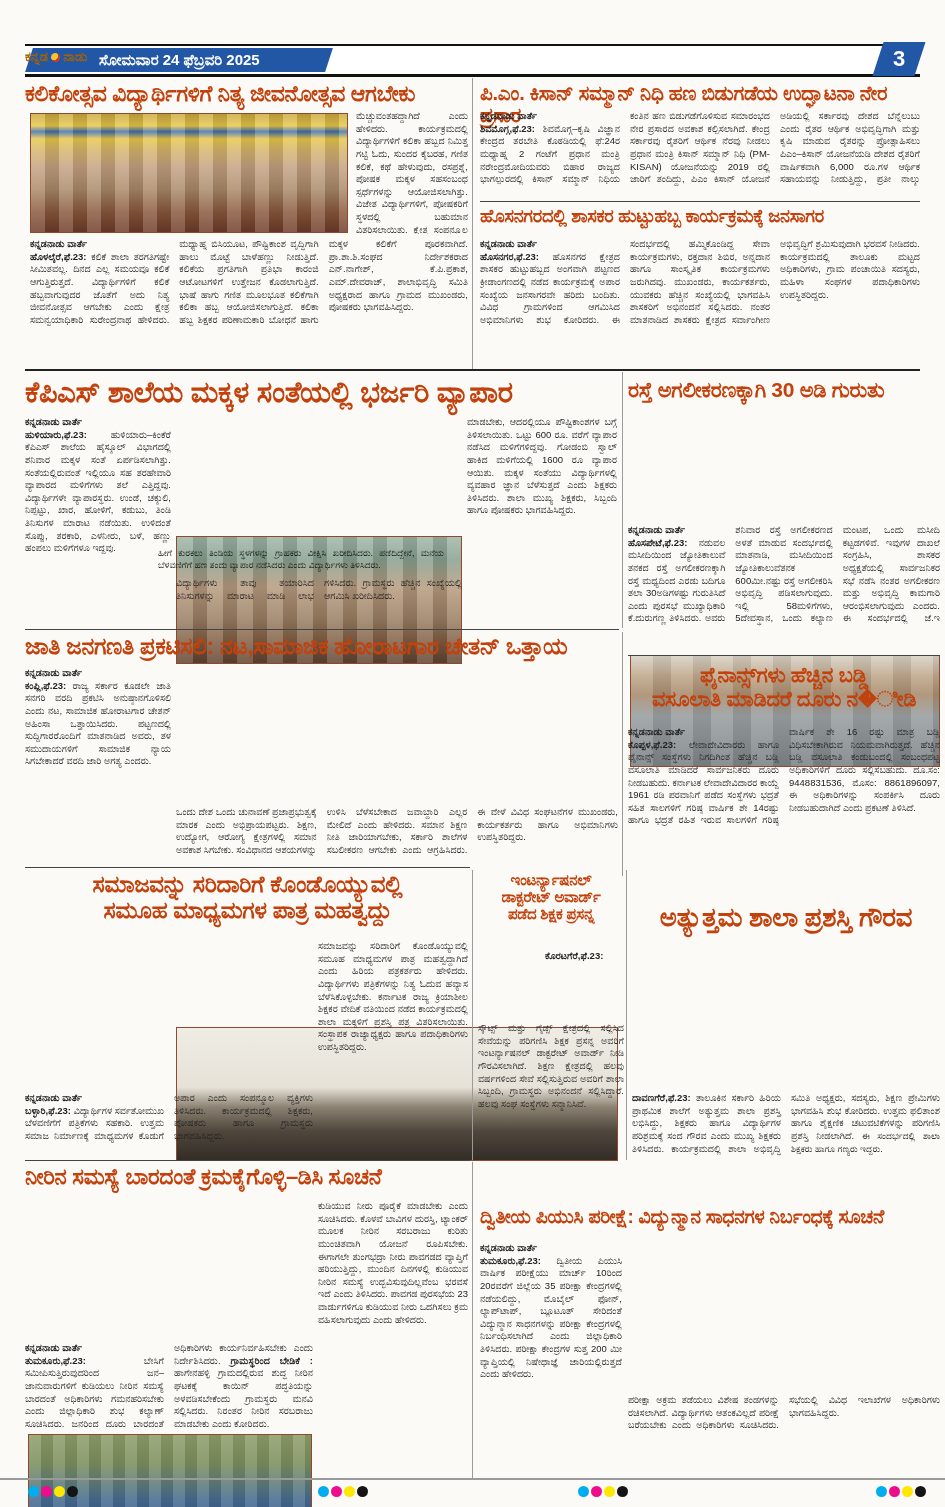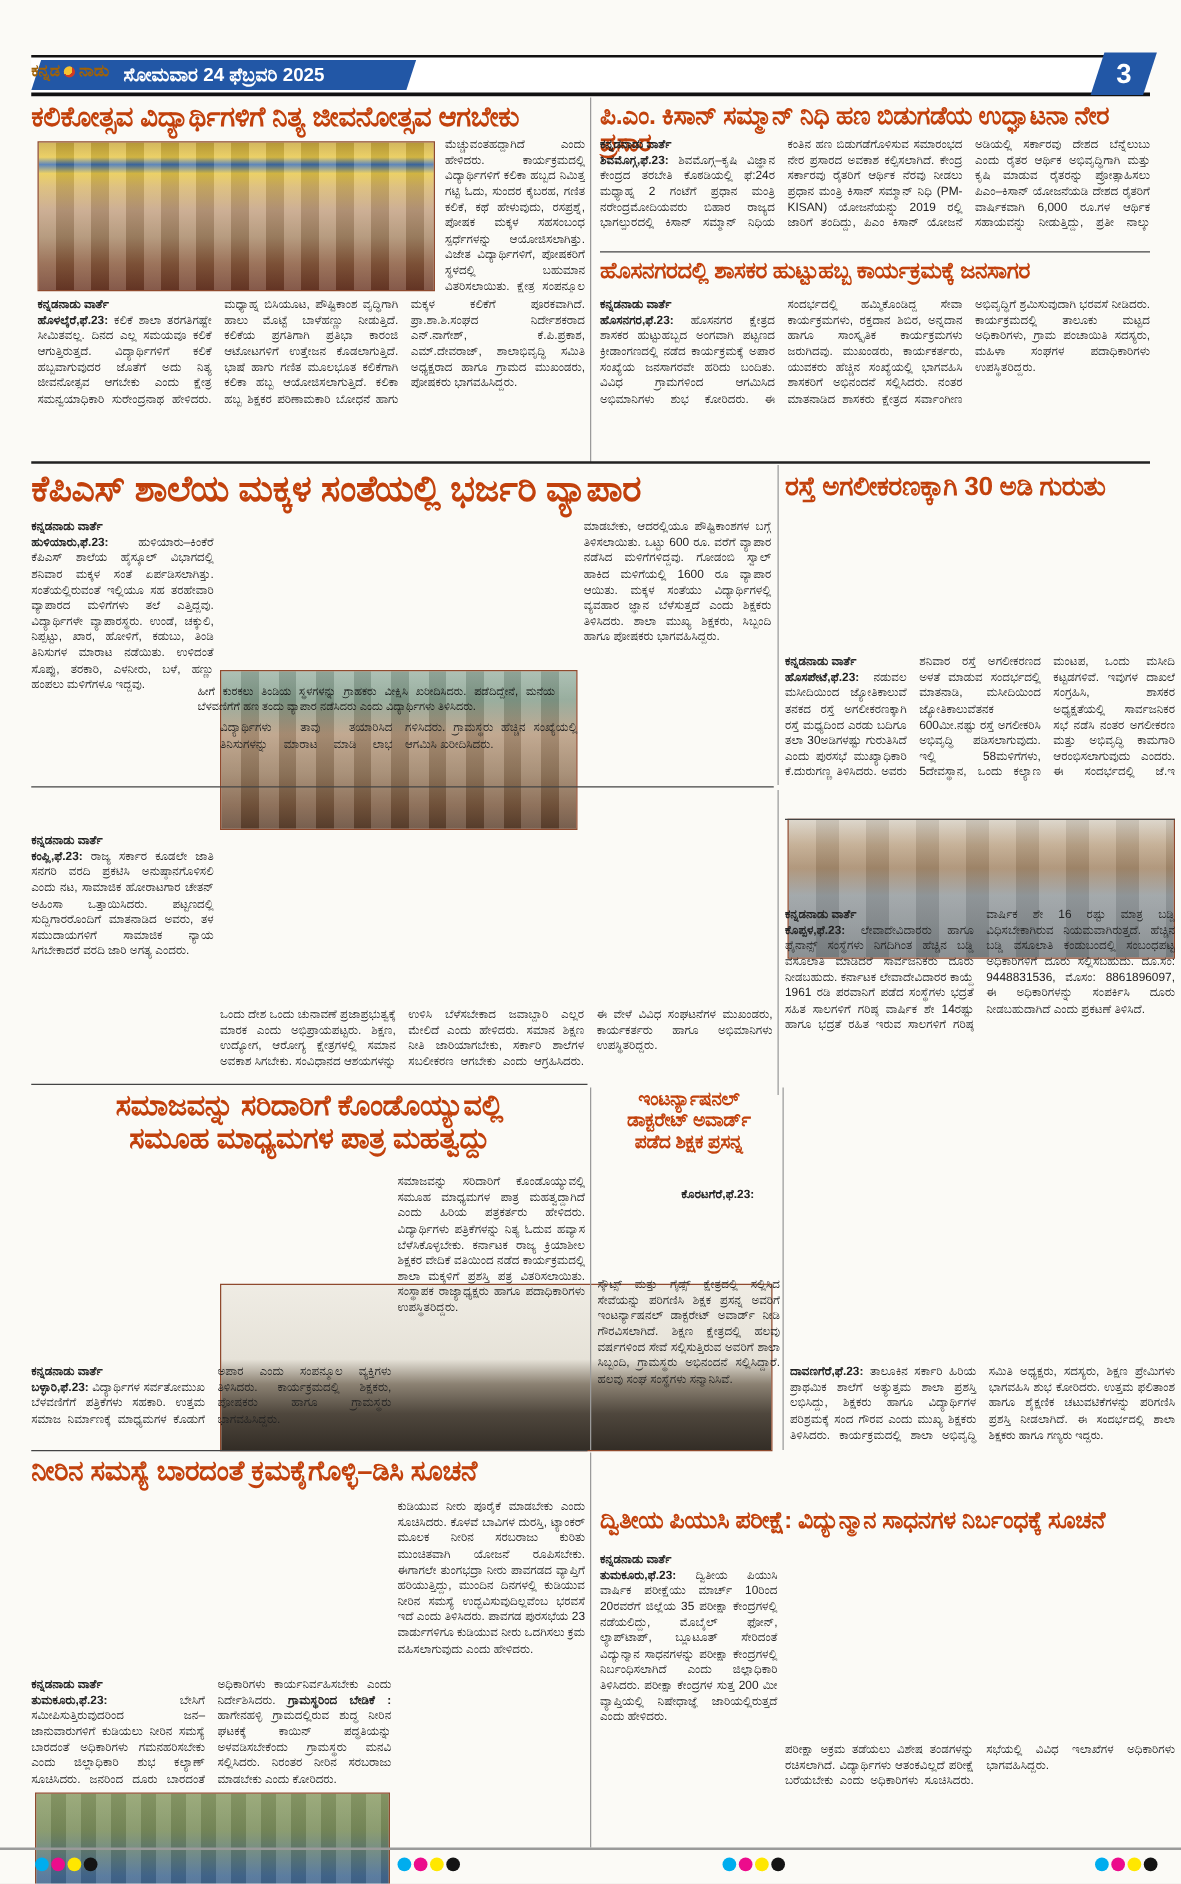--- a/index.html
+++ b/index.html
@@ -105,31 +105,36 @@
   <div class="abs hl" style="left:628px;top:378px;width:292px;font-size:21px;">ರಸ್ತೆ ಅಗಲೀಕರಣಕ್ಕಾಗಿ 30 ಅಡಿ ಗುರುತು</div>
   <div class="abs photo ph-road" style="left:630px;top:407px;width:310px;height:112px;"></div>
   <div class="abs body-txt cols3" style="left:628px;top:524px;width:312px;height:102px;">
     <div class="byline">ಕನ್ನಡನಾಡು ವಾರ್ತೆ</div>
     <span class="dateline">ಹೊಸಪೇಟೆ,ಫೆ.23:</span>
     <span>ನಡುವಲ ಮಸೀದಿಯಿಂದ ಜ್ಯೋತಿಕಾಲುವೆ ತನಕದ ರಸ್ತೆ ಅಗಲೀಕರಣಕ್ಕಾಗಿ ರಸ್ತೆ ಮಧ್ಯದಿಂದ ಎರಡು ಬದಿಗೂ ತಲಾ 30ಅಡಿಗಳಷ್ಟು ಗುರುತಿಸಿದೆ ಎಂದು ಪುರಸಭೆ ಮುಖ್ಯಾಧಿಕಾರಿ ಕೆ.ದುರುಗಣ್ಣ ತಿಳಿಸಿದರು. ಅವರು ಶನಿವಾರ ರಸ್ತೆ ಅಗಲೀಕರಣದ ಅಳತೆ ಮಾಡುವ ಸಂದರ್ಭದಲ್ಲಿ ಮಾತನಾಡಿ, ಮಸೀದಿಯಿಂದ ಜ್ಯೋತಿಕಾಲುವೆತನಕ 600ಮೀ.ನಷ್ಟು ರಸ್ತೆ ಅಗಲೀಕರಿಸಿ ಅಭಿವೃದ್ಧಿ ಪಡಿಸಲಾಗುವುದು. ಇಲ್ಲಿ 58ಮಳಿಗೆಗಳು, 5ದೇವಸ್ಥಾನ, ಒಂದು ಕಲ್ಯಾಣ ಮಂಟಪ, ಒಂದು ಮಸೀದಿ ಕಟ್ಟಡಗಳಿವೆ. ಇವುಗಳ ದಾಖಲೆ ಸಂಗ್ರಹಿಸಿ, ಶಾಸಕರ ಅಧ್ಯಕ್ಷತೆಯಲ್ಲಿ ಸಾರ್ವಜನಿಕರ ಸಭೆ ನಡೆಸಿ ನಂತರ ಅಗಲೀಕರಣ ಮತ್ತು ಅಭಿವೃದ್ಧಿ ಕಾಮಗಾರಿ ಆರಂಭಿಸಲಾಗುವುದು ಎಂದರು. ಈ ಸಂದರ್ಭದಲ್ಲಿ ಜೆ.ಇ ಮೇಘನಾ, ಪ್ರಭಾರ ಕಂದಾಯ ಅಧಿಕಾರಿ ಪ್ರಶಾಂತ ಚಿತ್ರಗಾರ, ಆರ್.ಐ ಜಯಲಕ್ಷ್ಮಿ, ಕರ ವಸೂಲಿಗಾರರಾದ ಮಲ್ಲೇಶ, ಹೊನ್ನೂರ ಸಾಬ್ ಸೇರಿ ಸಿಬ್ಬಂದಿ ಹಾಜರಿದ್ದರು.</span>
   </div>
 
   <div class="abs hrule" style="left:25px;top:629px;width:594px;"></div>
 
+  <div class="abs hl" style="left:25px;top:634px;width:594px;font-size:23px;">ಜಾತಿ ಜನಗಣತಿ ಪ್ರಕಟಿಸಲಿ: ನಟ,ಸಾಮಾಜಿಕ ಹೋರಾಟಗಾರ ಚೇತನ್ ಒತ್ತಾಯ</div>
   <div class="abs vrule" style="left:622px;top:632px;height:244px;"></div>
 
   <div class="abs body-txt" style="left:25px;top:667px;width:146px;height:196px;">
     <div class="byline">ಕನ್ನಡನಾಡು ವಾರ್ತೆ</div>
     <span class="dateline">ಕಂಪ್ಲಿ,ಫೆ.23:</span>
     <span>ರಾಜ್ಯ ಸರ್ಕಾರ ಕೂಡಲೇ ಜಾತಿ ಸನಗರಿ ವರದಿ ಪ್ರಕಟಿಸಿ ಅನುಷ್ಠಾನಗೊಳಿಸಲಿ ಎಂದು ನಟ, ಸಾಮಾಜಿಕ ಹೋರಾಟಗಾರ ಚೇತನ್ ಅಹಿಂಸಾ ಒತ್ತಾಯಿಸಿದರು. ಪಟ್ಟಣದಲ್ಲಿ ಸುದ್ದಿಗಾರರೊಂದಿಗೆ ಮಾತನಾಡಿದ ಅವರು, ತಳ ಸಮುದಾಯಗಳಿಗೆ ಸಾಮಾಜಿಕ ನ್ಯಾಯ ಸಿಗಬೇಕಾದರೆ ವರದಿ ಜಾರಿ ಅಗತ್ಯ ಎಂದರು.</span>
   </div>
   <div class="abs photo ph-press" style="left:176px;top:667px;width:442px;height:134px;"></div>
   <div class="abs body-txt cols3" style="left:176px;top:806px;width:442px;height:58px;">ಒಂದು ದೇಶ ಒಂದು ಚುನಾವಣೆ ಪ್ರಜಾಪ್ರಭುತ್ವಕ್ಕೆ ಮಾರಕ ಎಂದು ಅಭಿಪ್ರಾಯಪಟ್ಟರು. ಶಿಕ್ಷಣ, ಉದ್ಯೋಗ, ಆರೋಗ್ಯ ಕ್ಷೇತ್ರಗಳಲ್ಲಿ ಸಮಾನ ಅವಕಾಶ ಸಿಗಬೇಕು. ಸಂವಿಧಾನದ ಆಶಯಗಳನ್ನು ಉಳಿಸಿ ಬೆಳೆಸಬೇಕಾದ ಜವಾಬ್ದಾರಿ ಎಲ್ಲರ ಮೇಲಿದೆ ಎಂದು ಹೇಳಿದರು. ಸಮಾನ ಶಿಕ್ಷಣ ನೀತಿ ಜಾರಿಯಾಗಬೇಕು, ಸರ್ಕಾರಿ ಶಾಲೆಗಳ ಸಬಲೀಕರಣ ಆಗಬೇಕು ಎಂದು ಆಗ್ರಹಿಸಿದರು. ಈ ವೇಳೆ ವಿವಿಧ ಸಂಘಟನೆಗಳ ಮುಖಂಡರು, ಕಾರ್ಯಕರ್ತರು ಹಾಗೂ ಅಭಿಮಾನಿಗಳು ಉಪಸ್ಥಿತರಿದ್ದರು.</div>
 
   <div class="abs hrule" style="left:628px;top:655px;width:312px;"></div>
+  <div class="abs hl" style="left:628px;top:663px;width:312px;font-size:21px;text-align:center;">
+    <div>ಫೈನಾನ್ಸ್‌ಗಳು ಹೆಚ್ಚಿನ ಬಡ್ಡಿ</div>
+    <div>ವಸೂಲಾತಿ ಮಾಡಿದರೆ ದೂರು ನ�ೀಡಿ</div>
+  </div>
   <div class="abs body-txt cols2" style="left:628px;top:726px;width:312px;height:152px;">
     <div class="byline">ಕನ್ನಡನಾಡು ವಾರ್ತೆ</div>
     <span class="dateline">ಕೊಪ್ಪಳ,ಫೆ.23:</span>
     <span>ಲೇವಾದೇವಿದಾರರು ಹಾಗೂ ಫೈನಾನ್ಸ್ ಸಂಸ್ಥೆಗಳು ನಿಗದಿಗಿಂತ ಹೆಚ್ಚಿನ ಬಡ್ಡಿ ವಸೂಲಾತಿ ಮಾಡಿದರೆ ಸಾರ್ವಜನಿಕರು ದೂರು ನೀಡಬಹುದು. ಕರ್ನಾಟಕ ಲೇವಾದೇವಿದಾರರ ಕಾಯ್ದೆ 1961 ರಡಿ ಪರವಾನಿಗೆ ಪಡೆದ ಸಂಸ್ಥೆಗಳು ಭದ್ರತೆ ಸಹಿತ ಸಾಲಗಳಿಗೆ ಗರಿಷ್ಠ ವಾರ್ಷಿಕ ಶೇ 14ರಷ್ಟು ಹಾಗೂ ಭದ್ರತೆ ರಹಿತ ಇರುವ ಸಾಲಗಳಿಗೆ ಗರಿಷ್ಠ ವಾರ್ಷಿಕ ಶೇ 16 ರಷ್ಟು ಮಾತ್ರ ಬಡ್ಡಿ ವಿಧಿಸಬೇಕಾಗಿರುವ ನಿಯಮವಾಗಿರುತ್ತದೆ. ಹೆಚ್ಚಿನ ಬಡ್ಡಿ ವಸೂಲಾತಿ ಕಂಡುಬಂದಲ್ಲಿ ಸಂಬಂಧಪಟ್ಟ ಅಧಿಕಾರಿಗಳಿಗೆ ದೂರು ಸಲ್ಲಿಸಬಹುದು. ದೂ.ಸಂ: 9448831536, ಮೊಸಂ: 8861896097, ಈ ಅಧಿಕಾರಿಗಳನ್ನು ಸಂಪರ್ಕಿಸಿ ದೂರು ನೀಡಬಹುದಾಗಿದೆ ಎಂದು ಪ್ರಕಟಣೆ ತಿಳಿಸಿದೆ.</span>
   </div>
 
   <div class="abs hrule" style="left:25px;top:867px;width:445px;"></div>
 
   <div class="abs hl" style="left:25px;top:872px;width:445px;font-size:23px;text-align:center;">
     <div>ಸಮಾಜವನ್ನು ಸರಿದಾರಿಗೆ ಕೊಂಡೊಯ್ಯುವಲ್ಲಿ</div>
@@ -150,20 +155,21 @@
     <div>ಡಾಕ್ಟರೇಟ್ ಅವಾರ್ಡ್</div>
     <div>ಪಡೆದ ಶಿಕ್ಷಕ ಪ್ರಸನ್ನ</div>
   </div>
   <div class="abs vrule" style="left:626px;top:870px;height:290px;"></div>
 
   <div class="abs body-txt" style="left:545px;top:950px;width:79px;height:66px;">
     <span class="dateline">ಕೊರಟಗೆರೆ,ಫೆ.23:</span>
   </div>
   <div class="abs body-txt" style="left:478px;top:1022px;width:146px;height:136px;">ಸ್ಕೌಟ್ಸ್ ಮತ್ತು ಗೈಡ್ಸ್ ಕ್ಷೇತ್ರದಲ್ಲಿ ಸಲ್ಲಿಸಿದ ಸೇವೆಯನ್ನು ಪರಿಗಣಿಸಿ ಶಿಕ್ಷಕ ಪ್ರಸನ್ನ ಅವರಿಗೆ ಇಂಟರ್ನ್ಯಾಷನಲ್ ಡಾಕ್ಟರೇಟ್ ಅವಾರ್ಡ್ ನೀಡಿ ಗೌರವಿಸಲಾಗಿದೆ. ಶಿಕ್ಷಣ ಕ್ಷೇತ್ರದಲ್ಲಿ ಹಲವು ವರ್ಷಗಳಿಂದ ಸೇವೆ ಸಲ್ಲಿಸುತ್ತಿರುವ ಅವರಿಗೆ ಶಾಲಾ ಸಿಬ್ಬಂದಿ, ಗ್ರಾಮಸ್ಥರು ಅಭಿನಂದನೆ ಸಲ್ಲಿಸಿದ್ದಾರೆ. ಹಲವು ಸಂಘ ಸಂಸ್ಥೆಗಳು ಸನ್ಮಾನಿಸಿವೆ.</div>
 
+  <div class="abs hl" style="left:632px;top:903px;width:308px;font-size:26px;text-align:center;">ಅತ್ಯುತ್ತಮ ಶಾಲಾ ಪ್ರಶಸ್ತಿ ಗೌರವ</div>
 
   <div class="abs body-txt cols2" style="left:632px;top:1092px;width:308px;height:66px;">
     <span class="dateline">ದಾವಣಗೆರೆ,ಫೆ.23:</span>
     <span>ತಾಲೂಕಿನ ಸರ್ಕಾರಿ ಹಿರಿಯ ಪ್ರಾಥಮಿಕ ಶಾಲೆಗೆ ಅತ್ಯುತ್ತಮ ಶಾಲಾ ಪ್ರಶಸ್ತಿ ಲಭಿಸಿದ್ದು, ಶಿಕ್ಷಕರು ಹಾಗೂ ವಿದ್ಯಾರ್ಥಿಗಳ ಪರಿಶ್ರಮಕ್ಕೆ ಸಂದ ಗೌರವ ಎಂದು ಮುಖ್ಯ ಶಿಕ್ಷಕರು ತಿಳಿಸಿದರು. ಕಾರ್ಯಕ್ರಮದಲ್ಲಿ ಶಾಲಾ ಅಭಿವೃದ್ಧಿ ಸಮಿತಿ ಅಧ್ಯಕ್ಷರು, ಸದಸ್ಯರು, ಶಿಕ್ಷಣ ಪ್ರೇಮಿಗಳು ಭಾಗವಹಿಸಿ ಶುಭ ಕೋರಿದರು. ಉತ್ತಮ ಫಲಿತಾಂಶ ಹಾಗೂ ಶೈಕ್ಷಣಿಕ ಚಟುವಟಿಕೆಗಳನ್ನು ಪರಿಗಣಿಸಿ ಪ್ರಶಸ್ತಿ ನೀಡಲಾಗಿದೆ.</span>
     <span class="caption">ಈ ಸಂದರ್ಭದಲ್ಲಿ ಶಾಲಾ ಶಿಕ್ಷಕರು ಹಾಗೂ ಗಣ್ಯರು ಇದ್ದರು.</span>
   </div>
 
   <div class="abs hrule" style="left:25px;top:1160px;width:445px;"></div>
 
   <div class="abs hl" style="left:25px;top:1165px;width:445px;font-size:22px;">ನೀರಿನ ಸಮಸ್ಯೆ ಬಾರದಂತೆ ಕ್ರಮಕೈಗೊಳ್ಳಿ–ಡಿಸಿ ಸೂಚನೆ</div>

